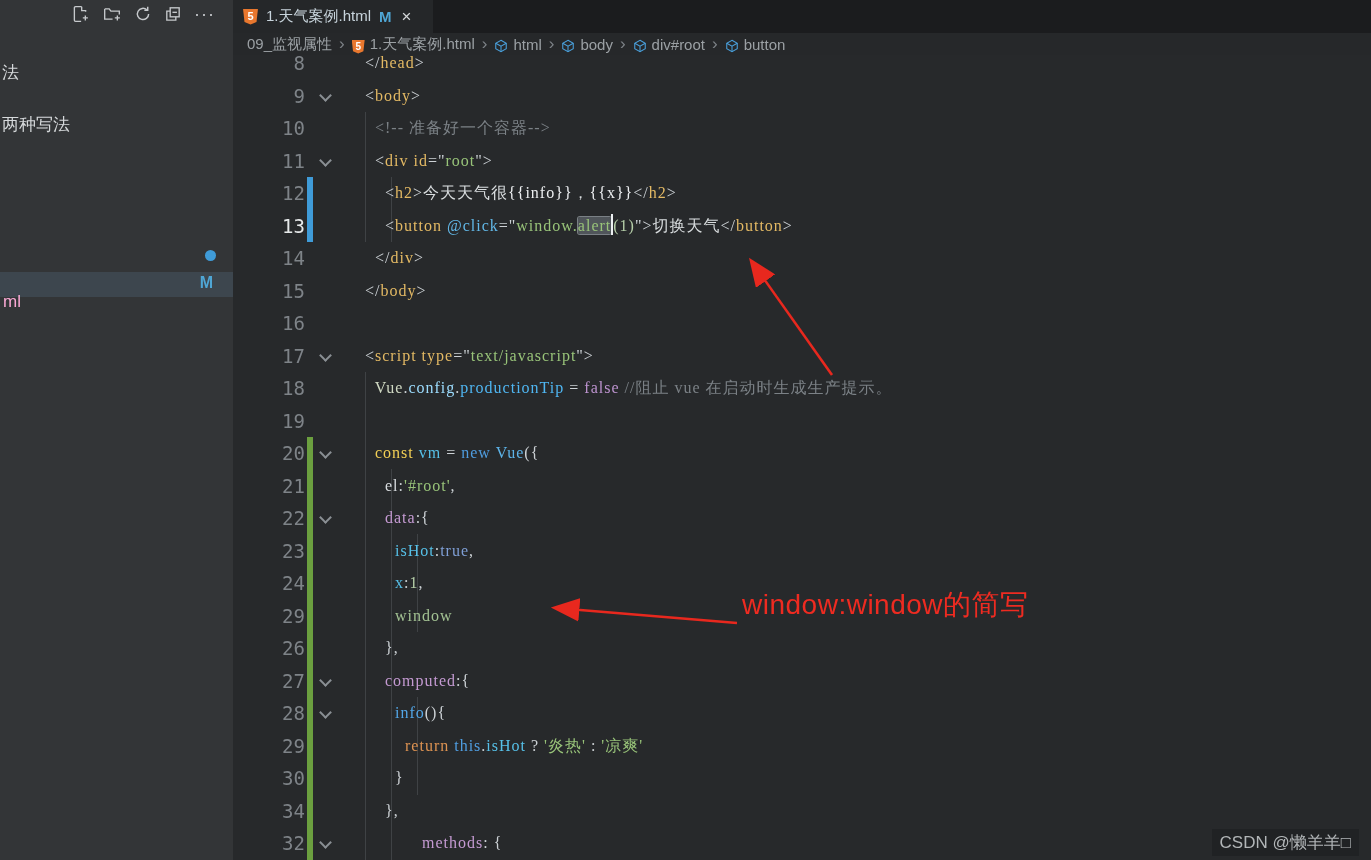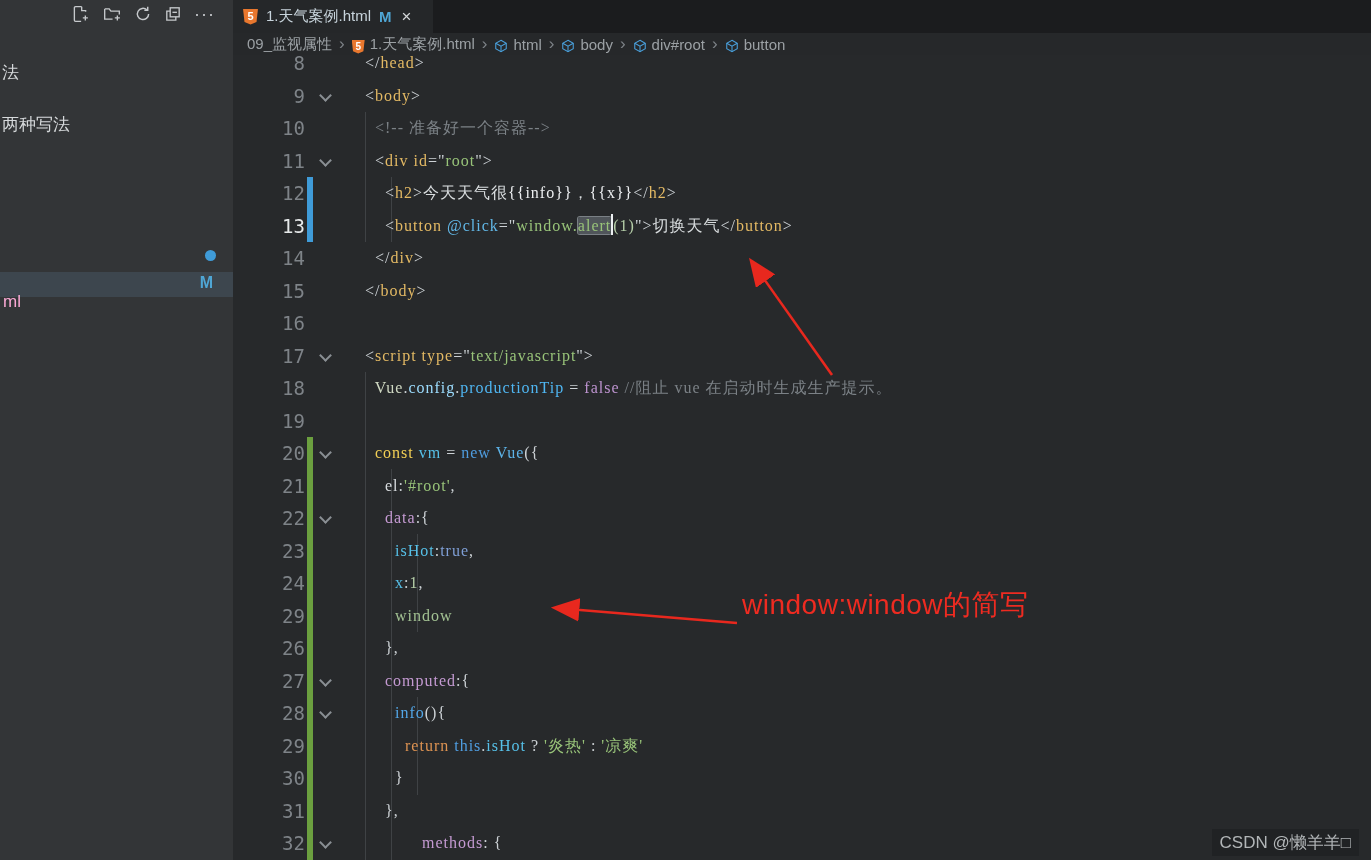--- a/index.html
+++ b/index.html
@@ -184,21 +184,21 @@
         <div class="code-row"><span class="ln">21</span><span class="git add"></span><span class="lt"><span style="color: rgb(217, 221, 224);">    el</span><span style="color: rgb(204, 209, 213);">:</span><span style="color: rgb(152, 195, 121);">'#root'</span><span style="color: rgb(204, 209, 213);">,</span></span></div>
         <div class="code-row"><span class="ln">22</span><span class="git add"></span><span class="fold"></span><span class="lt"><span style="color: rgb(196, 154, 210);">    data</span><span style="color: rgb(204, 209, 213);">:{</span></span></div>
         <div class="code-row"><span class="ln">23</span><span class="git add"></span><span class="lt"><span style="color: rgb(86, 192, 232);">      isHot</span><span style="color: rgb(204, 209, 213);">:</span><span style="color: rgb(127, 159, 214);">true</span><span style="color: rgb(204, 209, 213);">,</span></span></div>
         <div class="code-row"><span class="ln">24</span><span class="git add"></span><span class="lt"><span style="color: rgb(86, 192, 232);">      x</span><span style="color: rgb(204, 209, 213);">:</span><span style="color: rgb(181, 206, 168);">1</span><span style="color: rgb(204, 209, 213);">,</span></span></div>
         <div class="code-row"><span class="ln">29</span><span class="git add"></span><span class="lt"><span style="color: rgb(163, 194, 147);">      window</span></span></div>
         <div class="code-row"><span class="ln">26</span><span class="git add"></span><span class="lt"><span style="color: rgb(204, 209, 213);">    },</span></span></div>
         <div class="code-row"><span class="ln">27</span><span class="git add"></span><span class="fold"></span><span class="lt"><span style="color: rgb(196, 154, 210);">    computed</span><span style="color: rgb(204, 209, 213);">:{</span></span></div>
         <div class="code-row"><span class="ln">28</span><span class="git add"></span><span class="fold"></span><span class="lt"><span style="color: rgb(83, 167, 232);">      info</span><span style="color: rgb(204, 209, 213);">(){</span></span></div>
         <div class="code-row"><span class="ln">29</span><span class="git add"></span><span class="lt"><span style="color: rgb(222, 147, 82);">        return</span><span style="color: rgb(204, 209, 213);"> </span><span style="color: rgb(79, 157, 224);">this</span><span style="color: rgb(204, 209, 213);">.</span><span style="color: rgb(86, 192, 232);">isHot</span><span style="color: rgb(204, 209, 213);"> ? </span><span style="color: rgb(152, 195, 121);">'炎热'</span><span style="color: rgb(204, 209, 213);"> : </span><span style="color: rgb(152, 195, 121);">'凉爽'</span></span></div>
         <div class="code-row"><span class="ln">30</span><span class="git add"></span><span class="lt"><span style="color: rgb(204, 209, 213);">      }</span></span></div>
-        <div class="code-row"><span class="ln">31</span><span class="git add"></span><span class="lt"><span style="color: rgb(204, 209, 213);">    },</span></span></div>
+        <div class="code-row"><span class="ln">34</span><span class="git add"></span><span class="lt"><span style="color: rgb(204, 209, 213);">    },</span></span></div>
         <div class="code-row"><span class="ln">32</span><span class="git add"></span><span class="fold"></span><span class="lt"><span style="color: rgb(196, 154, 210); padding-left: 37px;">    methods</span><span style="color: rgb(204, 209, 213);">: {</span></span></div>
         <div class="code-row"><span class="ln">33</span><span class="git add"></span><span class="lt"></span></div>
       </div>
   </div>
 
   <svg class="anno-svg" width="1371" height="860">
     <defs>
       <marker id="ah" markerWidth="11" markerHeight="9" refX="9" refY="4.5" orient="auto">
         <path d="M0,0 L11,4.5 L0,9 z" fill="#e8281e"></path>
       </marker>

